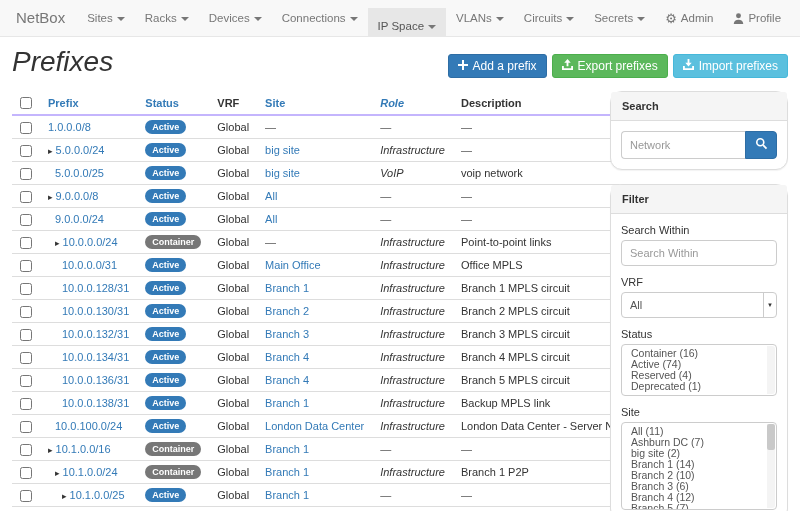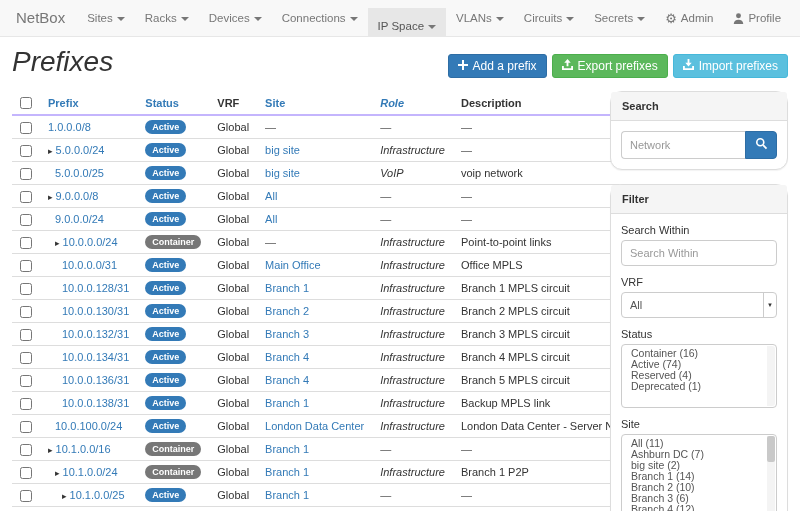--- a/index.html
+++ b/index.html
@@ -81,21 +81,21 @@
     border-left:1px solid #ccc; display:flex; align-items:center; justify-content:center;
     font-size:6px; color:#333; }
   .multiselect { position:relative; border:1px solid #ccc; border-radius:4px;
     padding:3px 10px 3px 0; overflow:hidden; background:#fff; }
   .ms-option { font-size:10.5px; line-height:11px; padding-left:9px; color:#555;
     white-space:nowrap; cursor:pointer; }
   .ms-track { position:absolute; top:1px; right:1px; bottom:1px; width:8px;
     background:#f4f4f4; border-radius:0 3px 3px 0; }
   .ms-thumb { position:absolute; top:1px; right:1px; width:8px; height:26px;
     background:#c9c9c9; border-radius:2px; }
-  #status-box { height:64px; }
+  #status-box { height:52px; }
   #site-box { height:88px; }
 </style>
 </head>
 <body>
 
 <nav class="navbar">
   <div class="brand">NetBox</div>
   <div class="nav-left" id="nav-left">
       <div class="nav-item"><span>Sites</span><span class="caret"></span></div>
       <div class="nav-item"><span>Racks</span><span class="caret"></span></div>

